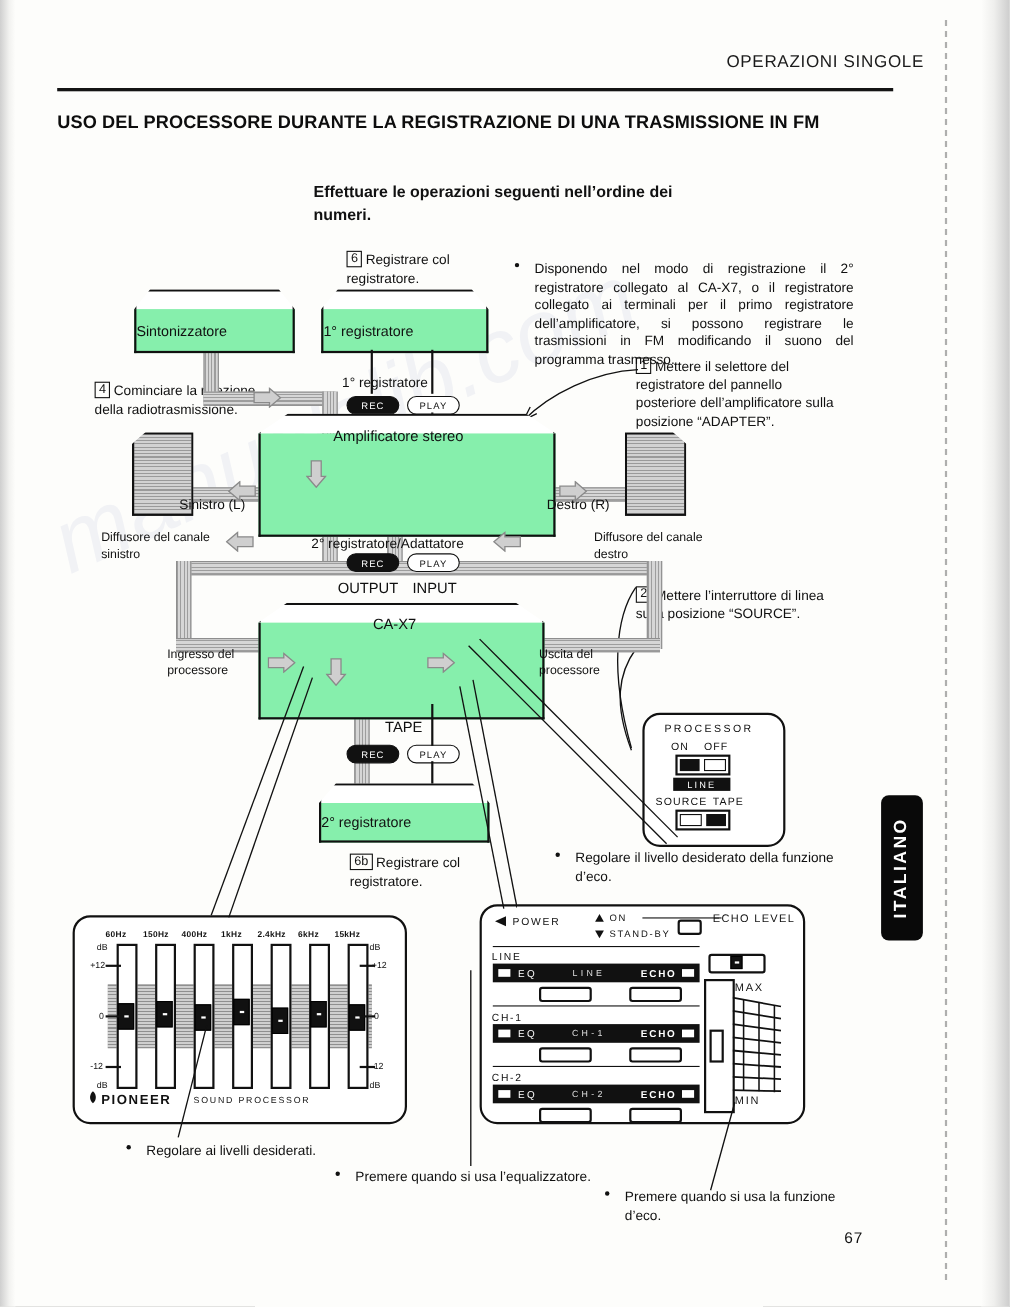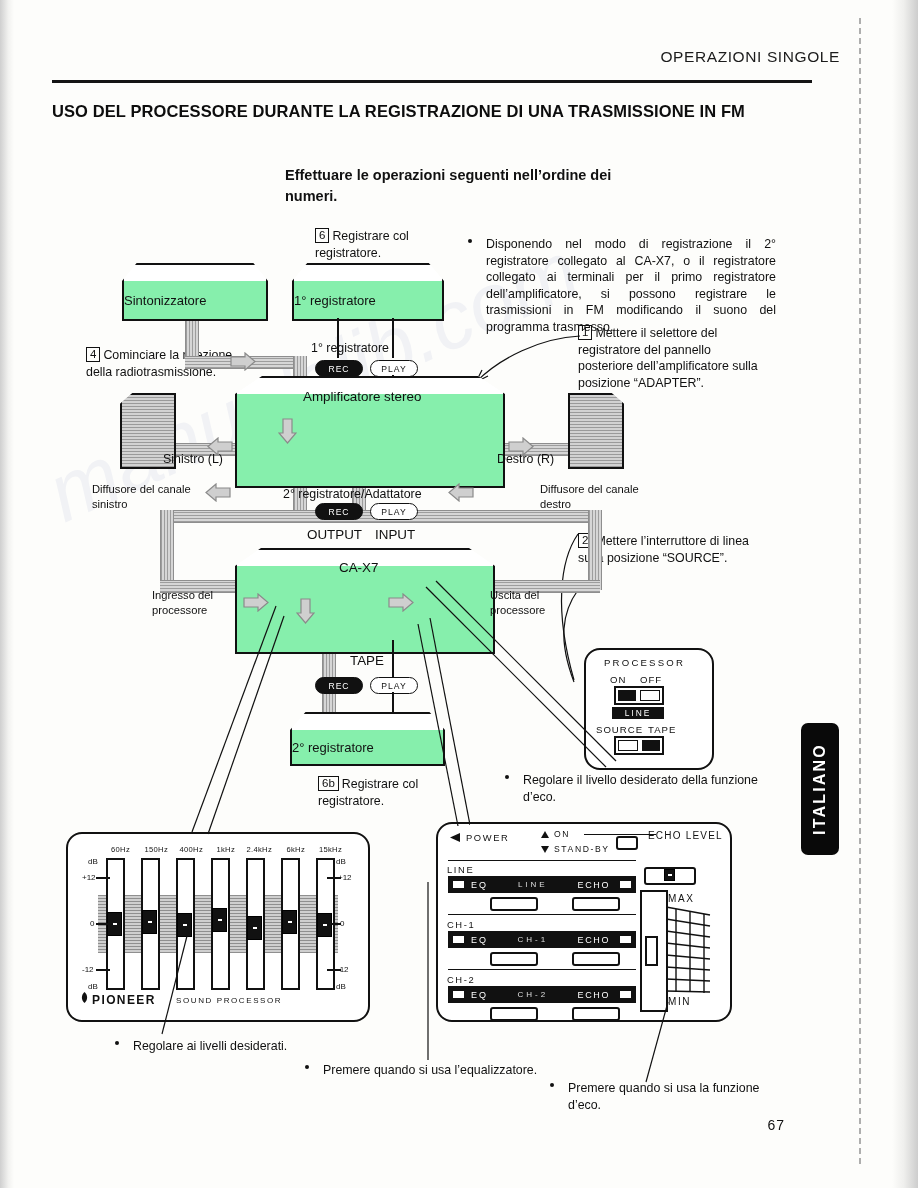--- a/index.html
+++ b/index.html
@@ -68,39 +68,39 @@
 
   
   .pr-label{position:absolute;font-size:9.6px;letter-spacing:2.2px;color:#111;font-family:"Liberation Sans",sans-serif;}
   .sw{position:absolute;border:2px solid #111;background:#fff;display:flex;}
   .sw i{flex:1;margin:2px;background:#111;display:block;}
   .sw i.off{background:#fff;border:1px solid #111;}
   .linebar{position:absolute;background:#111;color:#fff;font-size:8.4px;letter-spacing:2px;
            display:flex;align-items:center;justify-content:center;}
 
   
-  .eqfreq{position:absolute;font-size:7.6px;letter-spacing:.3px;color:#111;text-align:right;}
+  .eqfreq{position:absolute;font-size:7.6px;letter-spacing:.3px;color:#111;text-align:left;font-weight:bold;}
   .slot{position:absolute;border:2px solid #111;background:#fff;}
   .knob{position:absolute;background:#111;border:1px solid #000;}
   .knob::after{content:"";position:absolute;left:50%;top:50%;transform:translate(-50%,-50%);
      width:4px;height:2px;background:#fff;}
   .tick{position:absolute;height:1.6px;background:#111;}
   .band{position:absolute;background:#b4b4b4;
      background-image:repeating-linear-gradient(0deg,#8f8f8f 0 1px,#cfcfcf 1px 3px);}
   .eqcap{position:absolute;font-size:8px;color:#111;}
   .brand{position:absolute;font-size:12px;font-weight:bold;letter-spacing:1.4px;color:#111;}
   .brandsub{position:absolute;font-size:8px;letter-spacing:1.6px;color:#111;}
 
   
   .rowlabel{position:absolute;font-size:9.4px;letter-spacing:1.6px;color:#111;}
   .btnbar{position:absolute;height:17px;background:#111;display:flex;align-items:center;}
   .btnbar .led{width:11px;height:7px;background:#fff;margin-left:5px;}
   .btnbar .eq{color:#fff;font-size:9px;letter-spacing:2px;margin-left:7px;}
   .btnbar .mid{flex:1;text-align:center;color:#fff;font-size:8px;letter-spacing:3px;opacity:.85;}
-  .btnbar .echo{color:#fff;font-size:9px;letter-spacing:1.6px;margin-right:10px;}
+  .btnbar .echo{color:#fff;font-size:9px;letter-spacing:1.6px;margin-right:5px;font-weight:bold;}
   .btnbar .led2{width:11px;height:7px;background:#fff;margin-right:5px;}
   .key{position:absolute;border:2px solid #111;border-radius:3px;background:#fff;}
   .hr-thin{position:absolute;height:1.4px;background:#111;}
 
   .elv{position:absolute;border:2.2px solid #111;background:#fff;}
   .elv .cursor{position:absolute;left:3px;width:9px;height:26px;border:2px solid #111;background:#fff;}
   .scale{position:absolute;}
 
   
   .tab{position:absolute;background:#090909;border-radius:7px;}

